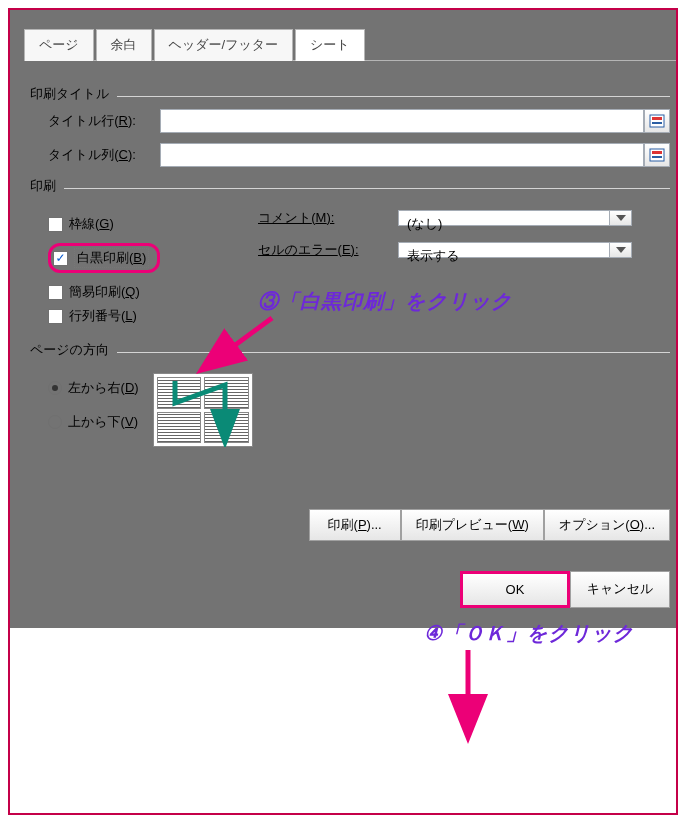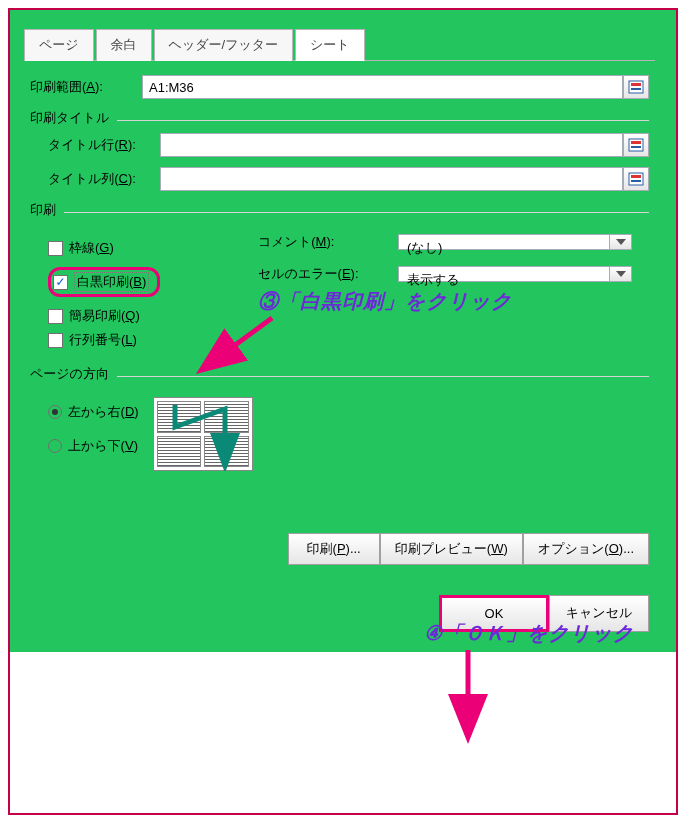--- a/index.html
+++ b/index.html
@@ -54,22 +54,22 @@
     font-weight: bold;
   }
   .titlebar .close {
     background: #c8415c;
     color: #fff;
     font-size: 16px;
     height: 26px;
   }
   
   .body {
-    background: #22c55e;
-    padding: 10px 21px 16px 14px;
+    background: #737373;
+    padding: 10px 0 16px 14px;
   }
   
   .tabs {
     display: flex;
     border-bottom: 1px solid #b5b5b5;
     margin-top: 8px;
   }
   .tab {
     padding: 6px 14px;
     border: 1px solid #b5b5b5;
@@ -248,52 +248,39 @@
     pointer-events:none;
   }
   .two-col {
     display:flex;
     gap:20px;
     align-items:flex-start;
   }
   .left-col { width:190px; }
   .right-col { flex:1; }
   .right-col .row { margin-bottom:14px; }
-  .right-col .label { width:140px; }
+  .right-col .label { width:140px;text-decoration:underline; }
 </style>
 </head>
 <body>
 
 <div class="border-wrap">
 
 
   <div class="body">
 
     <div class="tabs">
       <div class="tab inactive">ページ</div>
       <div class="tab inactive">余白</div>
       <div class="tab inactive">ヘッダー/フッター</div>
       <div class="tab active">シート</div>
     </div>
 
     <div class="section">
 
-      <div class="row">
-        <span class="label" style="width:112px">
-          <span>印刷範囲</span>(<span class="underline">A</span>):
-        </span>
-        <input class="input" value="A1:M36" style="">
-        <div class="refbtn">
-          <svg width="16" height="14">
-              <rect x="1" y="1" width="14" height="12" fill="#fff" stroke="#2b5fa4"></rect>
-              <rect x="3" y="3" width="10" height="3" fill="#d33"></rect>
-              <rect x="3" y="8" width="10" height="2" fill="#2b5fa4"></rect>
-            </svg>
-        </div>
-      </div>
 
       <div class="group">
         <div class="group-header">
           <span class="group-title">印刷タイトル</span>
           <div class="group-line"></div>
         </div>
         <div class="indent">
           <div class="row">
             <span class="label" style="width:112px">
               <span>タイトル行</span>(<span class="underline">R</span>):

